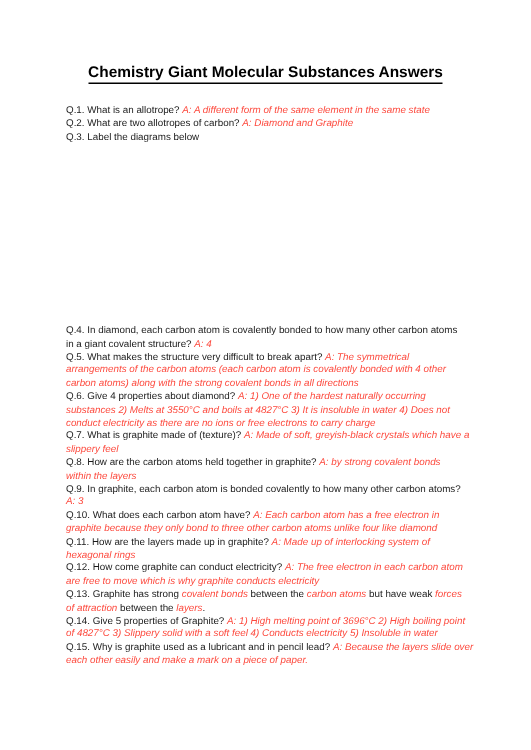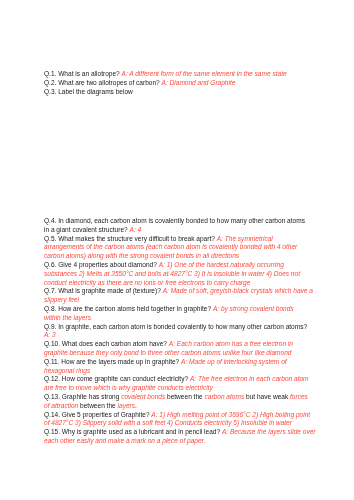--- a/index.html
+++ b/index.html
@@ -11,20 +11,21 @@
   .lines{position:absolute;left:44px;font-size:6.55px;line-height:8.8px;white-space:nowrap;}
   #topblock{top:70px;}
   #botblock{top:217px;}
   .ln{height:8.8px;}
   .red{color:#fd4a3e;font-style:italic;}
 </style>
 </head>
 <body>
 
 <div class="page">
+  <div class="title"><span>Chemistry Giant Molecular Substances Answers</span></div>
   <div class="lines" id="topblock">
       <div class="ln"><span>Q.1. What is an allotrope? </span><span class="red">A: A different form of the same element in the same state</span></div>
       <div class="ln"><span>Q.2. What are two allotropes of carbon? </span><span class="red">A: Diamond and Graphite</span></div>
       <div class="ln"><span>Q.3. Label the diagrams below</span></div>
     </div>
   <div class="lines" id="botblock">
       <div class="ln"><span>Q.4. In diamond, each carbon atom is covalently bonded to how many other carbon atoms</span></div>
       <div class="ln"><span>in a giant covalent structure? </span><span class="red">A: 4</span></div>
       <div class="ln"><span>Q.5. What makes the structure very difficult to break apart? </span><span class="red">A: The symmetrical</span></div>
       <div class="ln"><span class="red">arrangements of the carbon atoms (each carbon atom is covalently bonded with 4 other</span></div>

